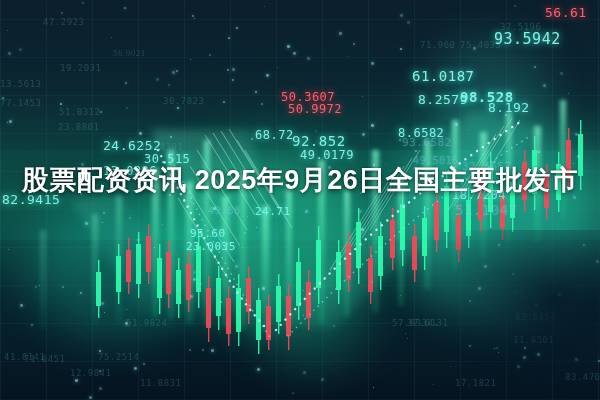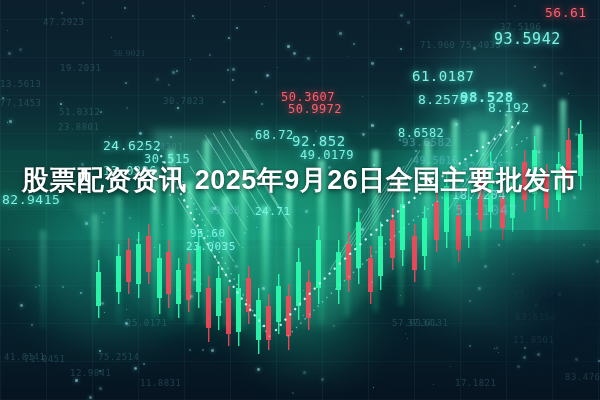--- a/index.html
+++ b/index.html
@@ -470,21 +470,21 @@
       <div class="num faint" style="left: 24px; top: 354px; font-size: 9px;">71.0451</div>
       <div class="num faint" style="left: 70px; top: 368px; font-size: 9px;">12.9841</div>
       <div class="num faint" style="left: 98px; top: 352px; font-size: 9px;">75.2514</div>
       <div class="num faint" style="left: 140px; top: 378px; font-size: 9px;">11.8831</div>
       <div class="num faint" style="left: 407px; top: 318px; font-size: 9px;">37.6131</div>
       <div class="num faint" style="left: 513px; top: 290px; font-size: 9px;">73.1194</div>
       <div class="num faint" style="left: 515px; top: 312px; font-size: 9px;">83.6154</div>
       <div class="num faint" style="left: 513px; top: 335px; font-size: 9px;">11.8501</div>
       <div class="num faint" style="left: 565px; top: 372px; font-size: 9px;">83.4761</div>
       <div class="num faint" style="left: 455px; top: 378px; font-size: 9px;">17.1821</div>
-      <div class="num faint" style="left: 126px; top: 318px; font-size: 9px;">25.0171</div>
+      <div class="num faint" style="left: 126px; top: 318px; font-size: 9px;">51.9824</div>
       <div class="num faint" style="left: 4px; top: 352px; font-size: 9px;">41.8141</div>
       <div class="num faint" style="left: 392px; top: 318px; font-size: 9px;">57.9334</div>
     </div>
 
   <div class="bg-rightdark"></div>
 
   <div class="title">
     <span class="l1">股票配资资讯 2025年9月26日全国主要批发市</span>
   </div>
 

